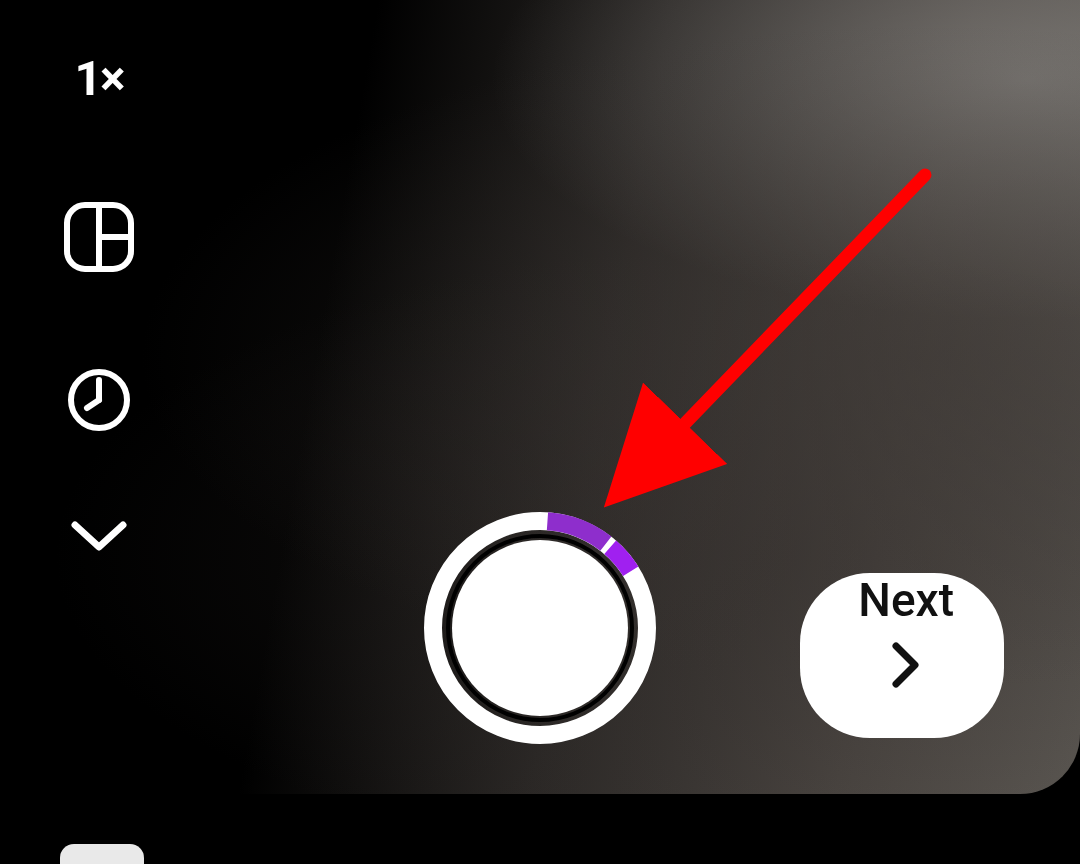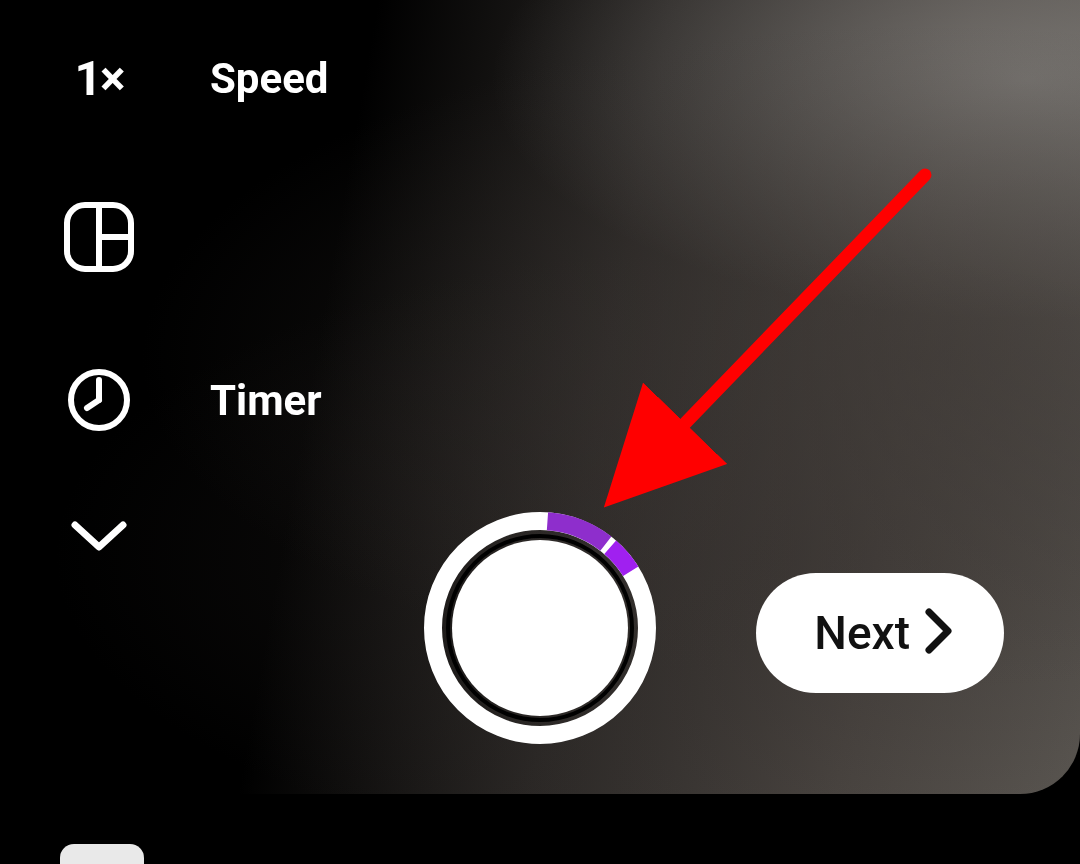--- a/index.html
+++ b/index.html
@@ -76,28 +76,29 @@
     inset: 0;
     cursor: pointer;
   }
   .record-button svg { display:block; }
 
   
   .next-button {
     position: absolute;
     right: 76px;
     top: 573px;
-    height: 120px;
+    height: 165px;
     padding: 0 50px 0 58px;
     background: #fff;
     border-radius: 70px;
     display: flex;
     align-items: center;
     gap: 14px;
     cursor: pointer;
+    flex-direction: column;
   }
   .next-label {
     font-size: 46px;
     font-weight: 500;
     color: #111;
   }
 
   
   .arrow-annotation {
     position: absolute;
@@ -128,42 +129,40 @@
 <body>
 
 <div class="camera-panel">
 
   <div class="tools">
 
     <div class="tool-row">
       <div class="tool-icon">
         <span class="speed-icon-text">1×</span>
       </div>
-      <span class="tool-label">Speed</span>
     </div>
 
     <div class="tool-row">
       <div class="tool-icon">
         <svg width="72" height="72" viewBox="0 0 72 72" fill="none">
           <rect x="4" y="4" width="64" height="64" rx="18" ry="18" stroke="#fff" stroke-width="6"></rect>
           <line x1="36" y1="4" x2="36" y2="68" stroke="#fff" stroke-width="6"></line>
           <line x1="36" y1="36" x2="68" y2="36" stroke="#fff" stroke-width="6"></line>
         </svg>
       </div>
     </div>
 
     <div class="tool-row">
       <div class="tool-icon">
         <svg width="66" height="66" viewBox="0 0 66 66" fill="none">
           <circle cx="33" cy="33" r="28" stroke="#fff" stroke-width="6"></circle>
           <line x1="33" y1="33" x2="33" y2="13" stroke="#fff" stroke-width="6" stroke-linecap="round"></line>
           <line x1="33" y1="33" x2="21" y2="41" stroke="#fff" stroke-width="6" stroke-linecap="round"></line>
         </svg>
       </div>
-      <span class="tool-label">Timer</span>
     </div>
 
     <div class="tool-row expand-row">
       <div class="tool-icon">
         <svg width="56" height="34" viewBox="0 0 56 34" fill="none">
           <polyline points="4,6 28,28 52,6" stroke="#fff" stroke-width="7" stroke-linecap="round" stroke-linejoin="round" fill="none"></polyline>
         </svg>
       </div>
     </div>
 

